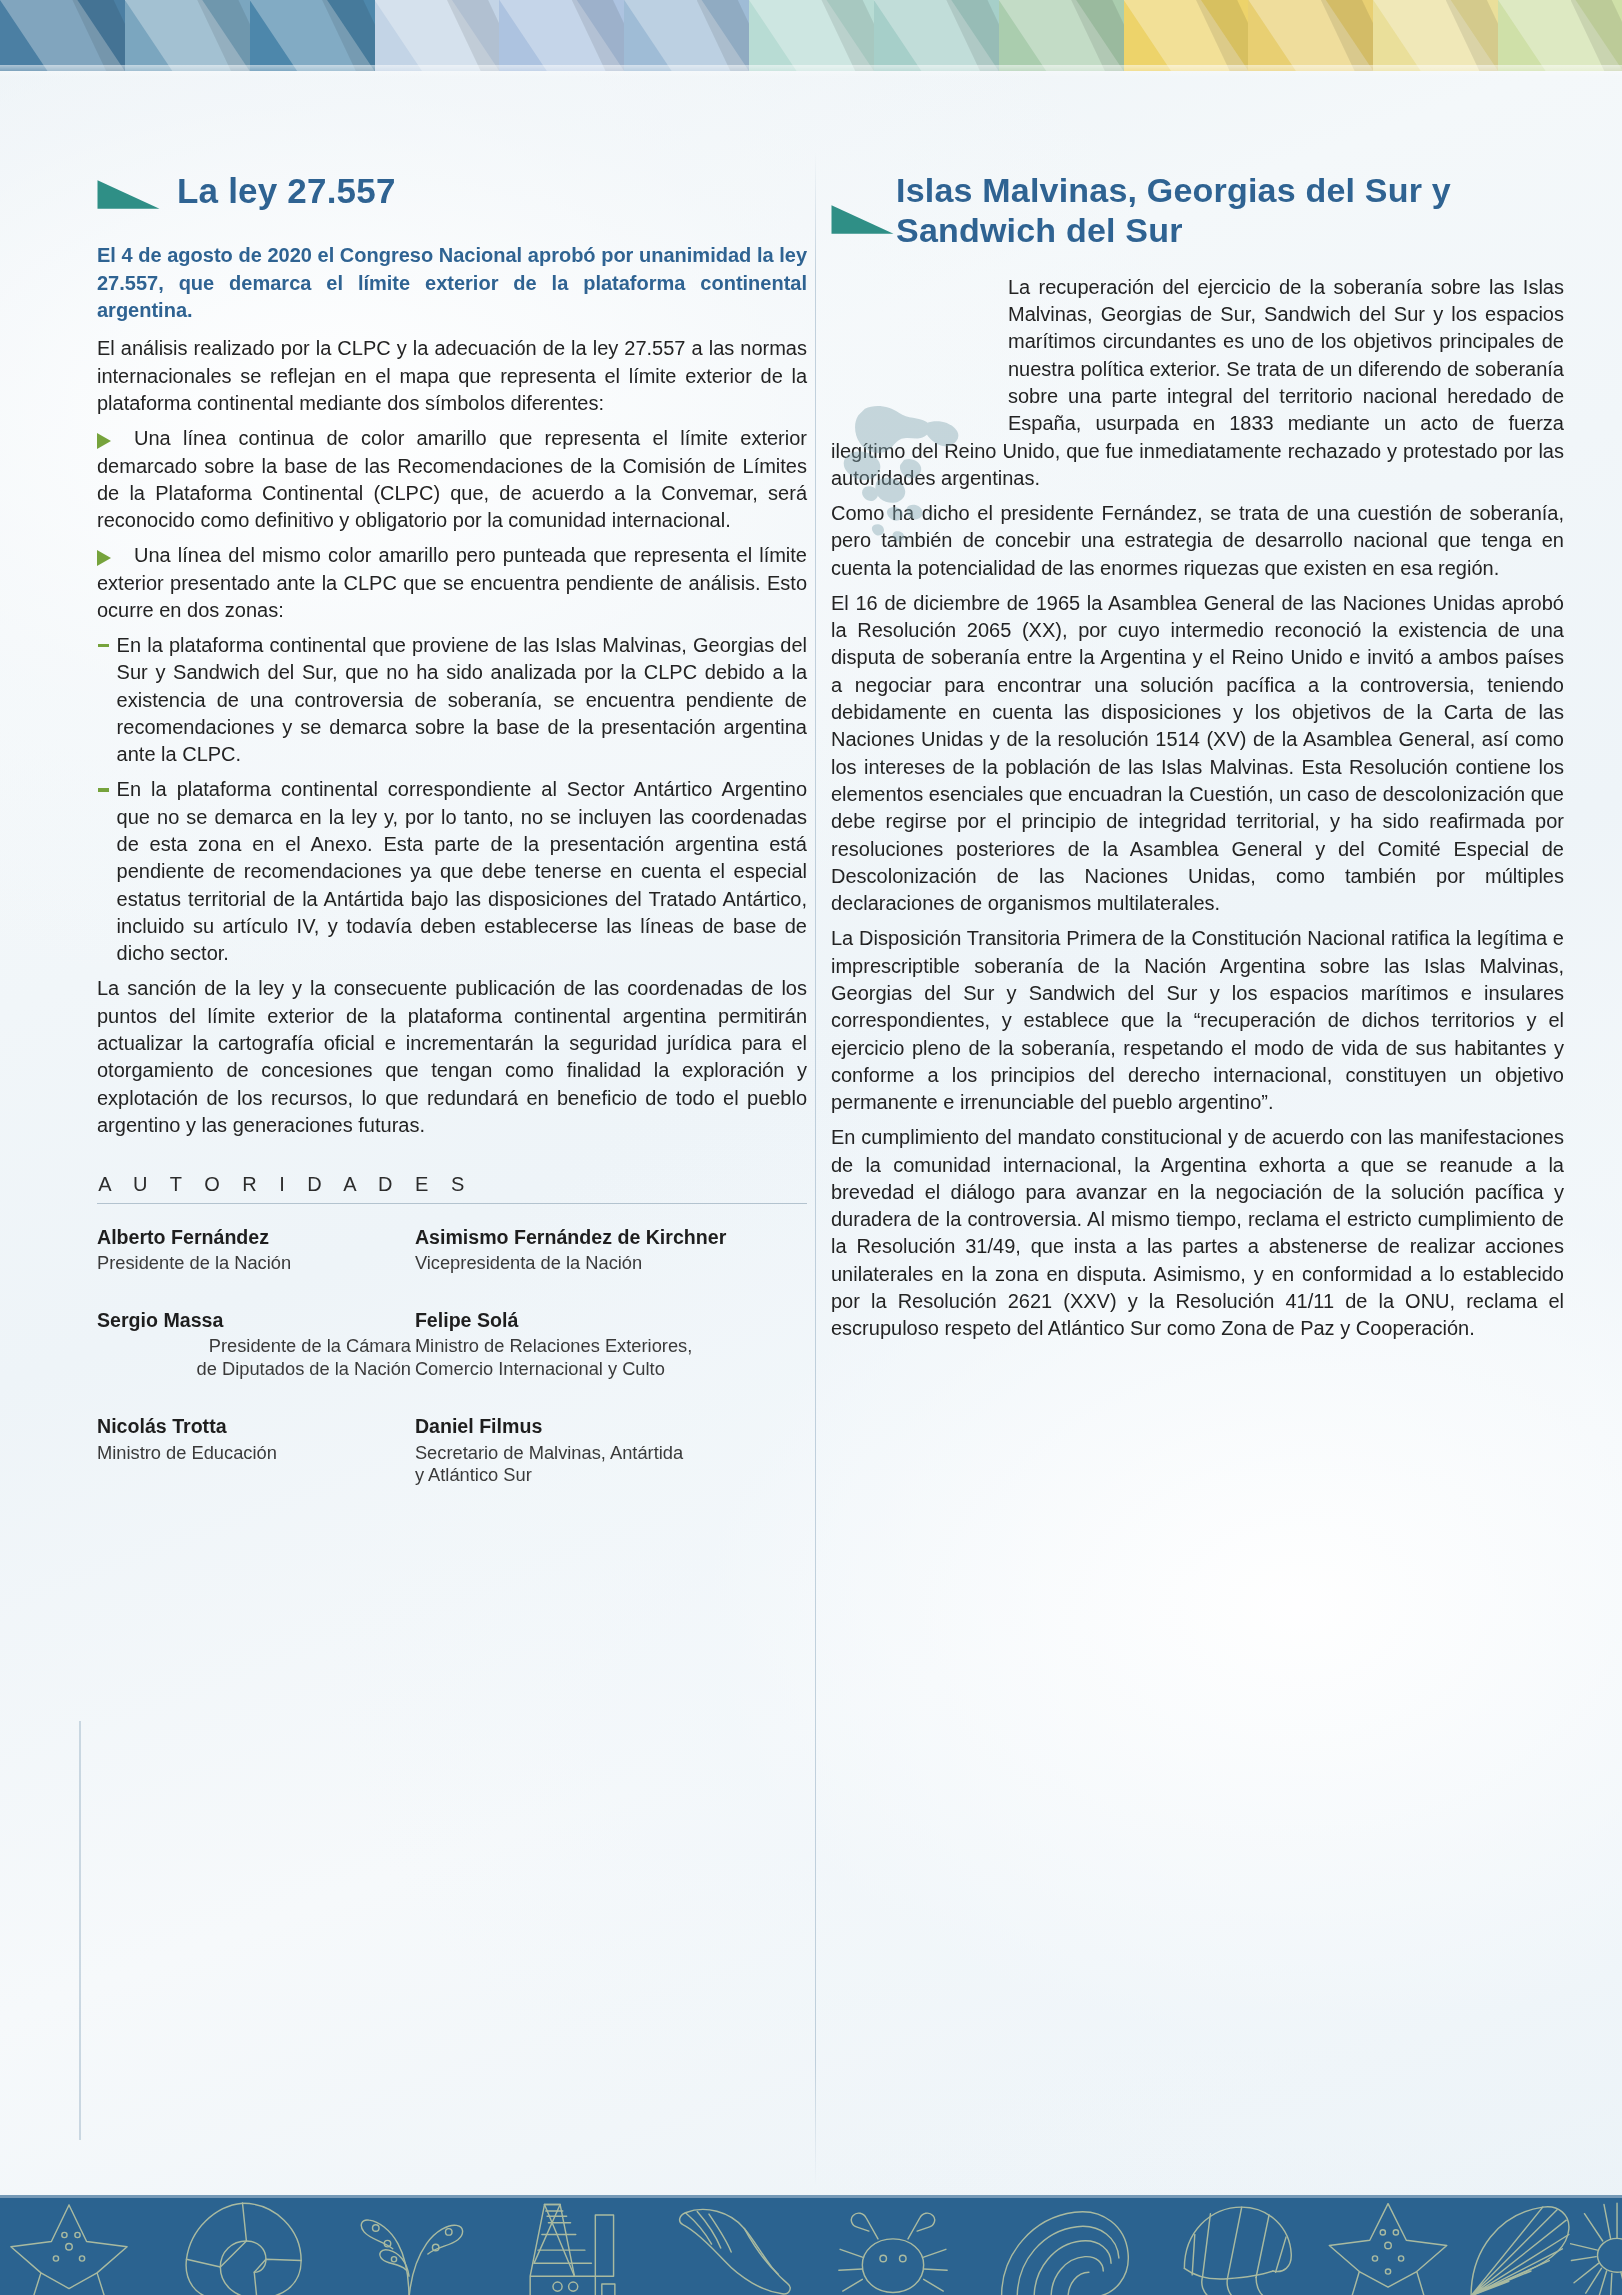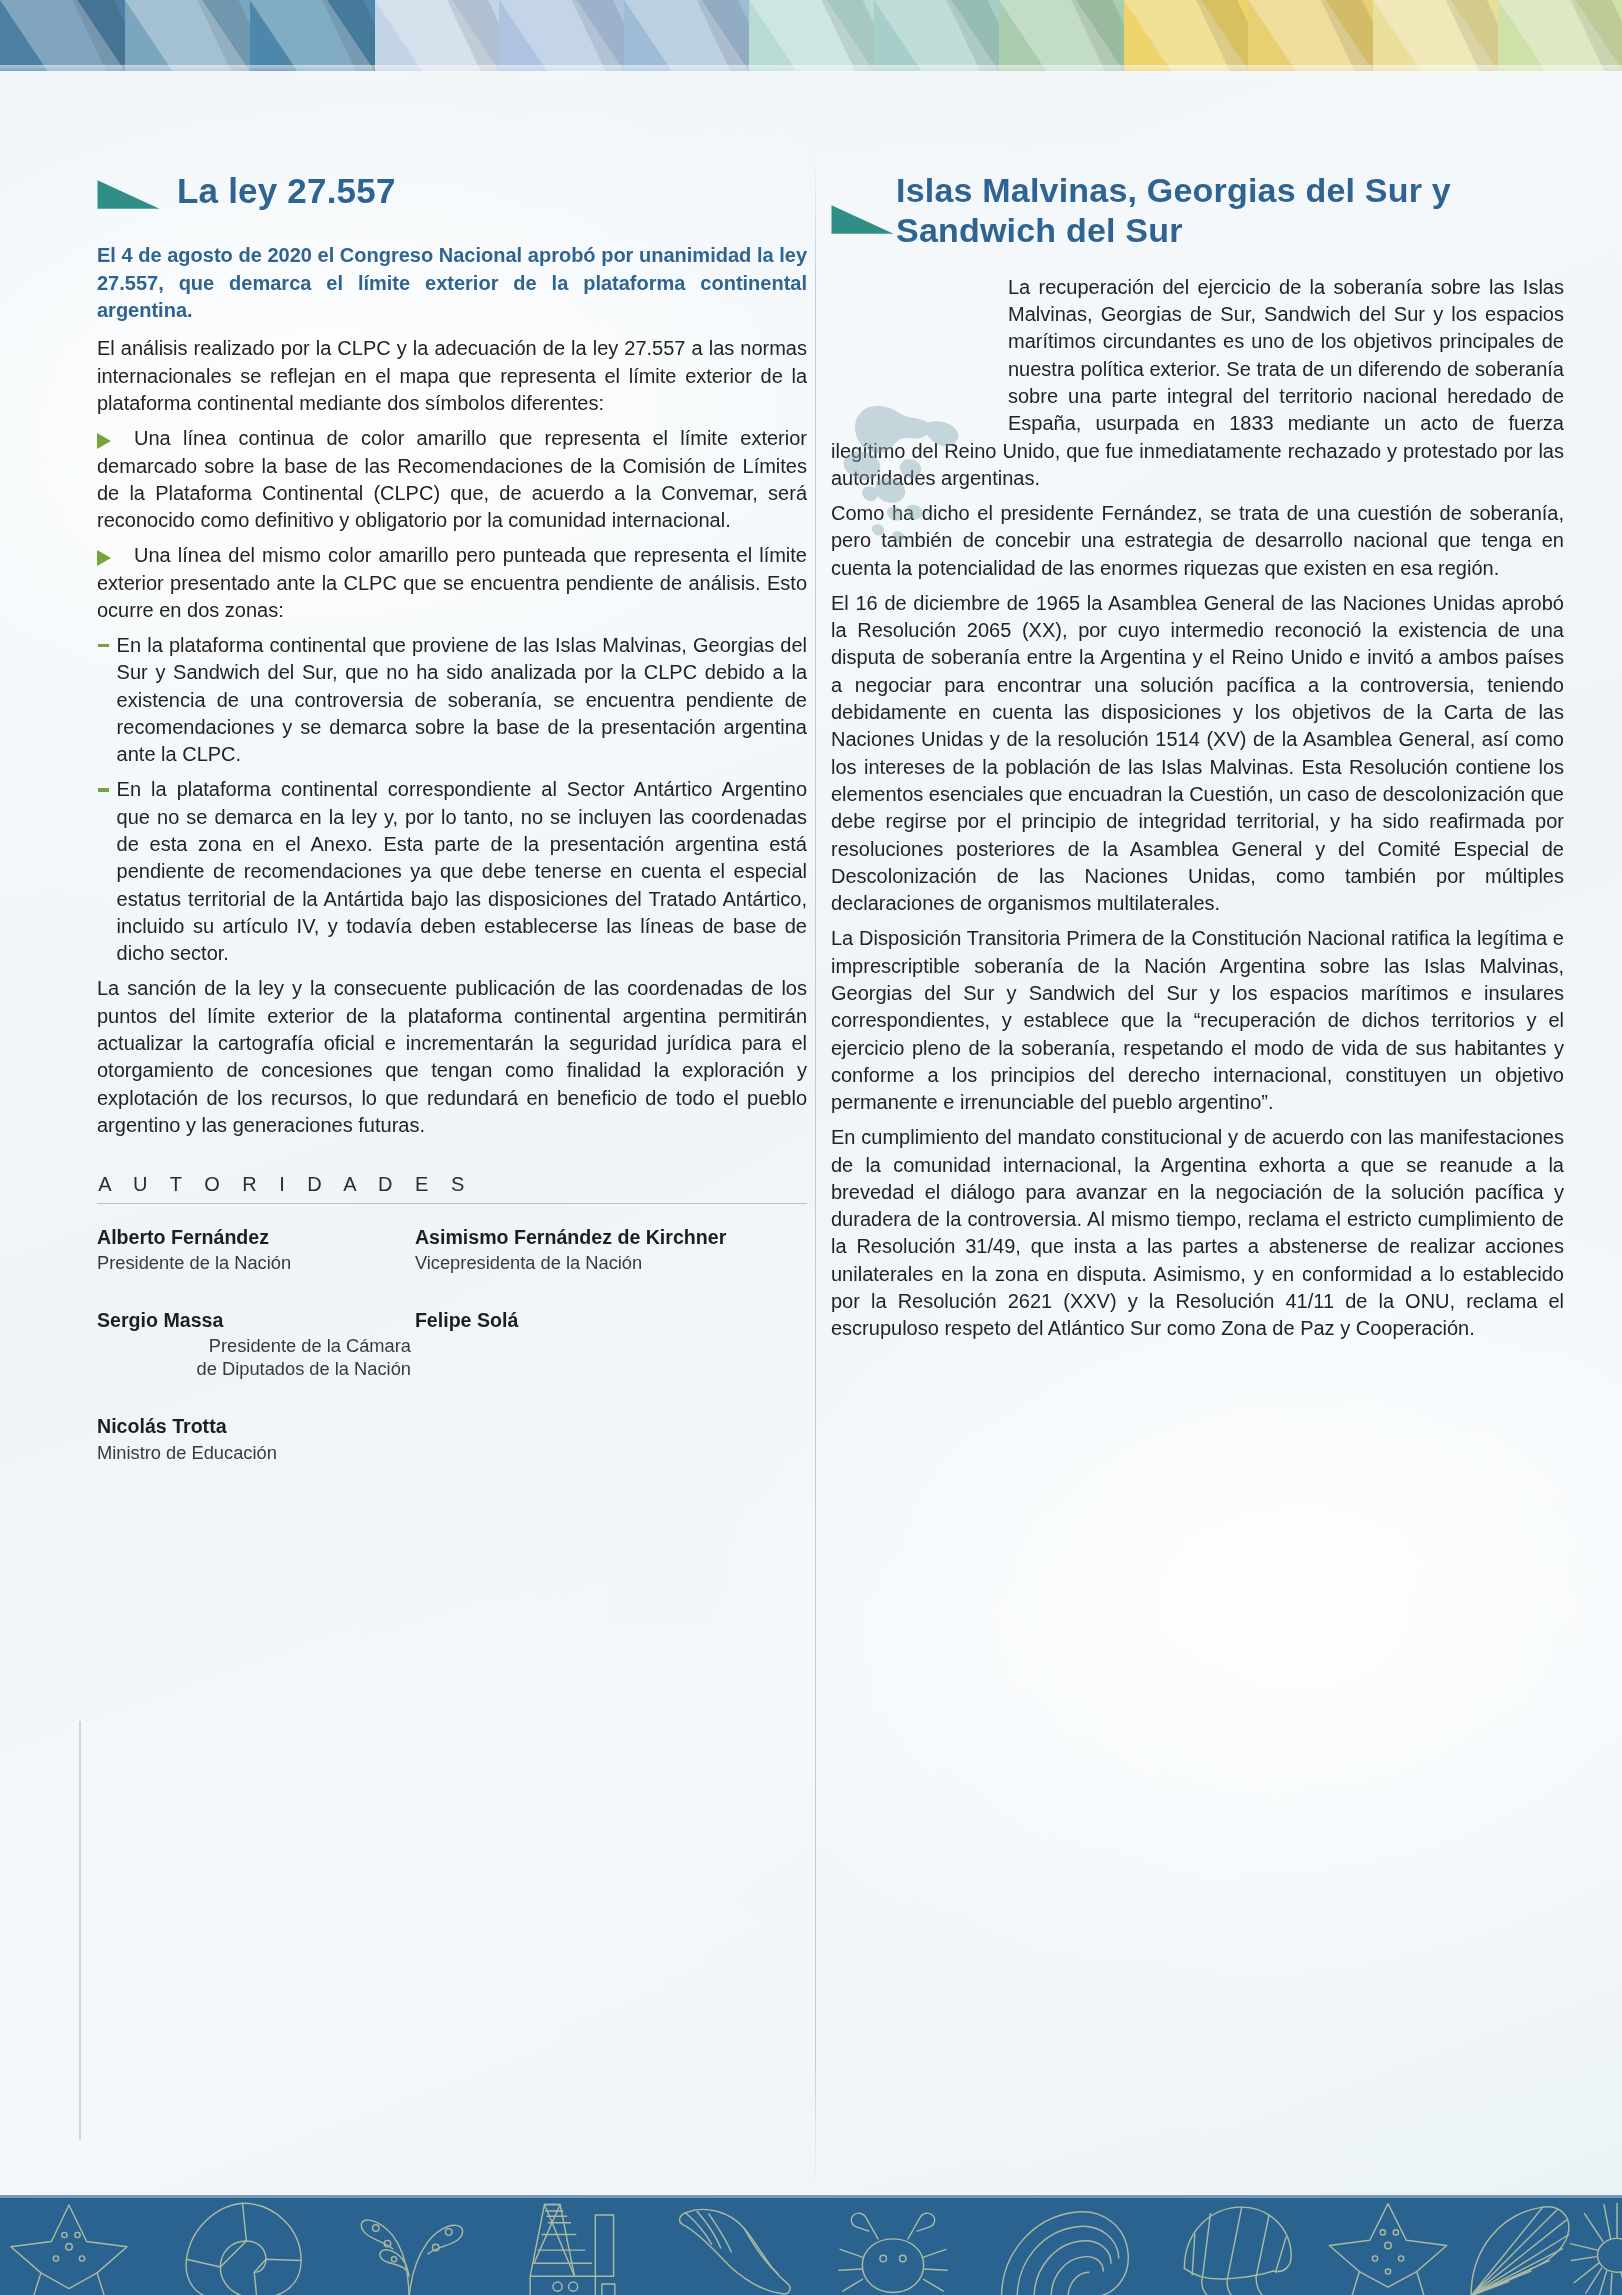--- a/index.html
+++ b/index.html
@@ -359,25 +359,32 @@
             <p class="aut-role" style="white-space: pre-line;">Vicepresidenta de la Nación</p>
           </div>
 
           <div>
             <p class="aut-name">Sergio Massa</p>
             <p class="aut-role" style="white-space: pre-line; text-align: right;">Presidente de la Cámara
 de Diputados de la Nación</p>
           </div>
           <div>
             <p class="aut-name">Felipe Solá</p>
+            <p class="aut-role" style="white-space: pre-line;">Ministro de Relaciones Exteriores,
+Comercio Internacional y Culto</p>
           </div>
 
           <div>
             <p class="aut-name">Nicolás Trotta</p>
             <p class="aut-role" style="white-space: pre-line;">Ministro de Educación</p>
+          </div>
+          <div>
+            <p class="aut-name">Daniel Filmus</p>
+            <p class="aut-role" style="white-space: pre-line;">Secretario de Malvinas, Antártida
+y Atlántico Sur</p>
           </div>
 
         </div>
       </div>
 
     </div>
 
     <div class="col" id="col-right">
 
       <div class="heading">

